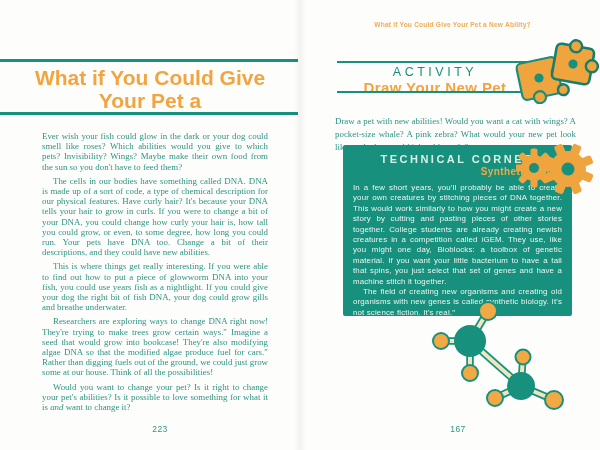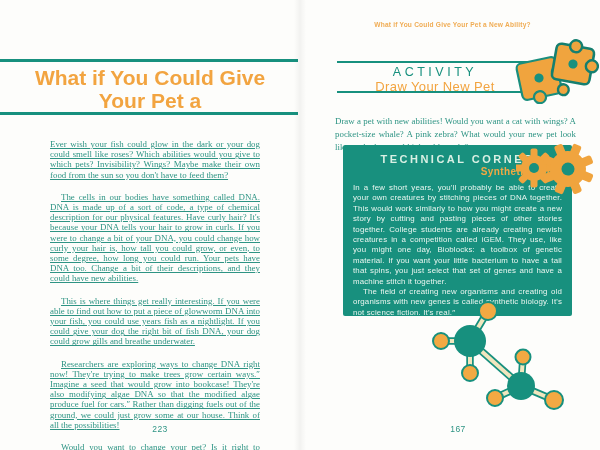--- a/index.html
+++ b/index.html
@@ -13,36 +13,36 @@
   .gutter{position:absolute;left:294px;top:0;width:12px;height:450px;
     background:linear-gradient(to right,rgba(0,0,0,0),rgba(0,0,0,0.045),rgba(0,0,0,0));}
   .rule{position:absolute;background:#17907E;}
   .rule.l-top{left:0;top:59px;width:298px;height:3px;}
   .rule.l-bot{left:0;top:112px;width:298px;height:3px;}
   .title{position:absolute;left:10px;top:66px;width:280px;margin:0;
     text-align:center;color:#F2A440;font-size:21px;line-height:23px;font-weight:bold;}
   .body-text{position:absolute;left:38px;top:127px;width:234px;
     font-family:"Liberation Serif",serif;font-size:8.9px;line-height:10.2px;
     text-align:justify;color:#2E9484;}
-  .body-text p{margin:12px;text-decoration:underline;}
+  .body-text p{margin:4px;}
   .body-text p.ind{text-indent:11px;}
   .body-text em{font-style:italic;}
   .pageno{position:absolute;top:424px;width:40px;text-align:center;
     color:#2E9484;font-size:8.5px;letter-spacing:0.5px;}
   .pageno.left-no{left:140px;}
   .pageno.right-no{left:138px;text-align:center;}
 
   .running-header{position:absolute;left:25px;top:21px;width:255px;text-align:center;
     color:#F0AC54;font-size:6.6px;font-weight:bold;letter-spacing:0.2px;}
   .rule.a-top{left:37px;top:61px;width:196px;height:2px;}
   .rule.a-bot{left:37px;top:91px;width:218px;height:2px;}
   .act-kicker{position:absolute;left:37px;top:65px;width:196px;text-align:center;
     color:#17907E;font-size:12.5px;font-weight:normal;letter-spacing:3.5px;}
   .act-title{position:absolute;left:37px;top:79px;width:196px;text-align:center;
-    color:#F2A440;font-size:13px;font-weight:normal;letter-spacing:0.4px;}
+    color:#F2A440;font-size:15px;font-weight:bold;letter-spacing:0.4px;}
   .puzzle{position:absolute;left:207px;top:36px;}
   .act-body{position:absolute;left:35px;top:115px;width:241px;
     font-family:Liberation Serif, serif;font-size:8.9px;line-height:13.2px;
     text-align:justify;color:#2E9484;}
 
   .tech-box{position:absolute;left:43px;top:145px;width:229px;height:171px;
     background:#18907E;border-radius:2px;}
   .tc-kicker{margin-top:8px;text-align:center;color:#D9F0E4;
     font-size:11px;font-weight:bold;letter-spacing:2.5px;}
   .tc-title{margin-top:1px;text-align:right;color:#F2A943;

